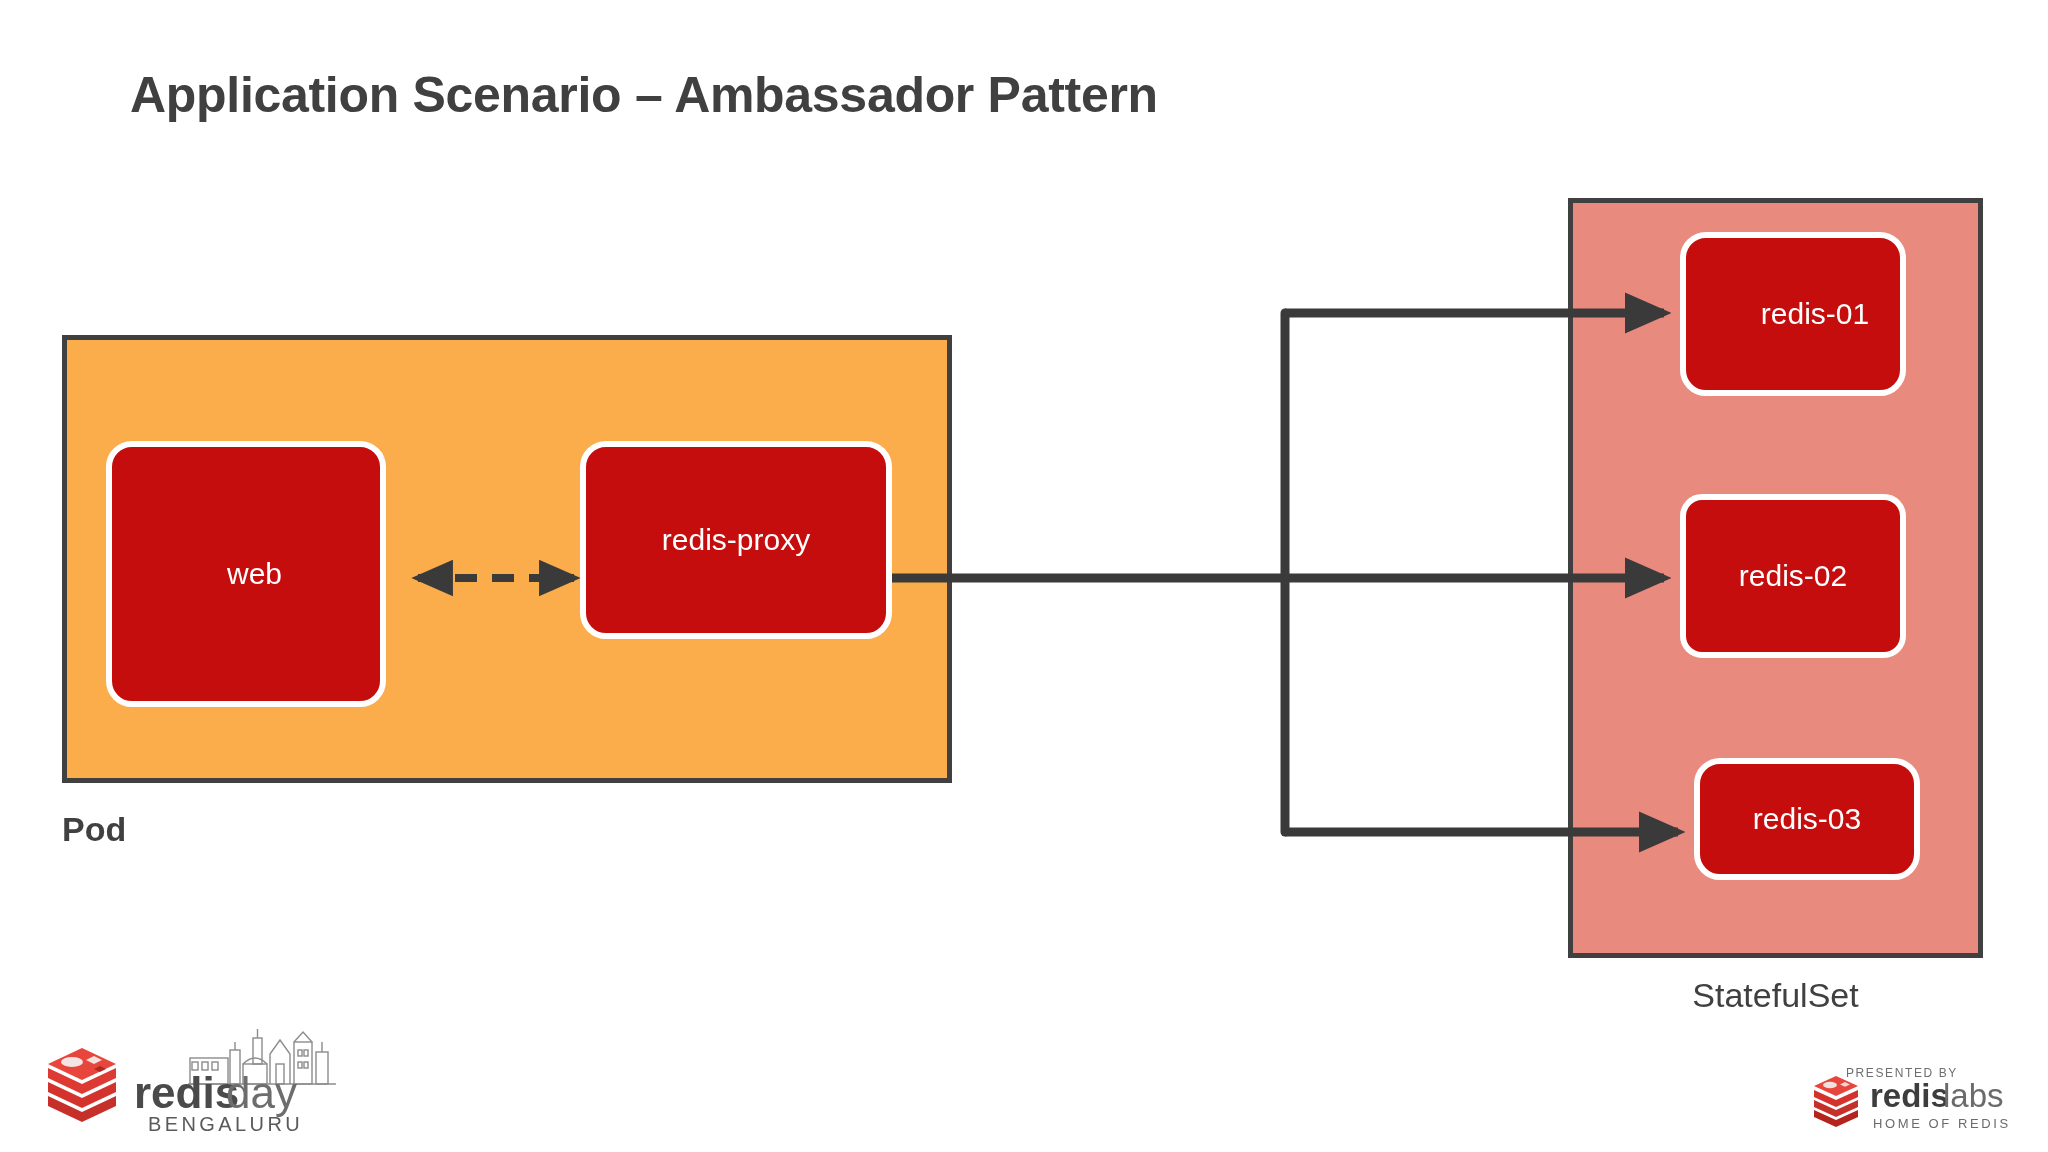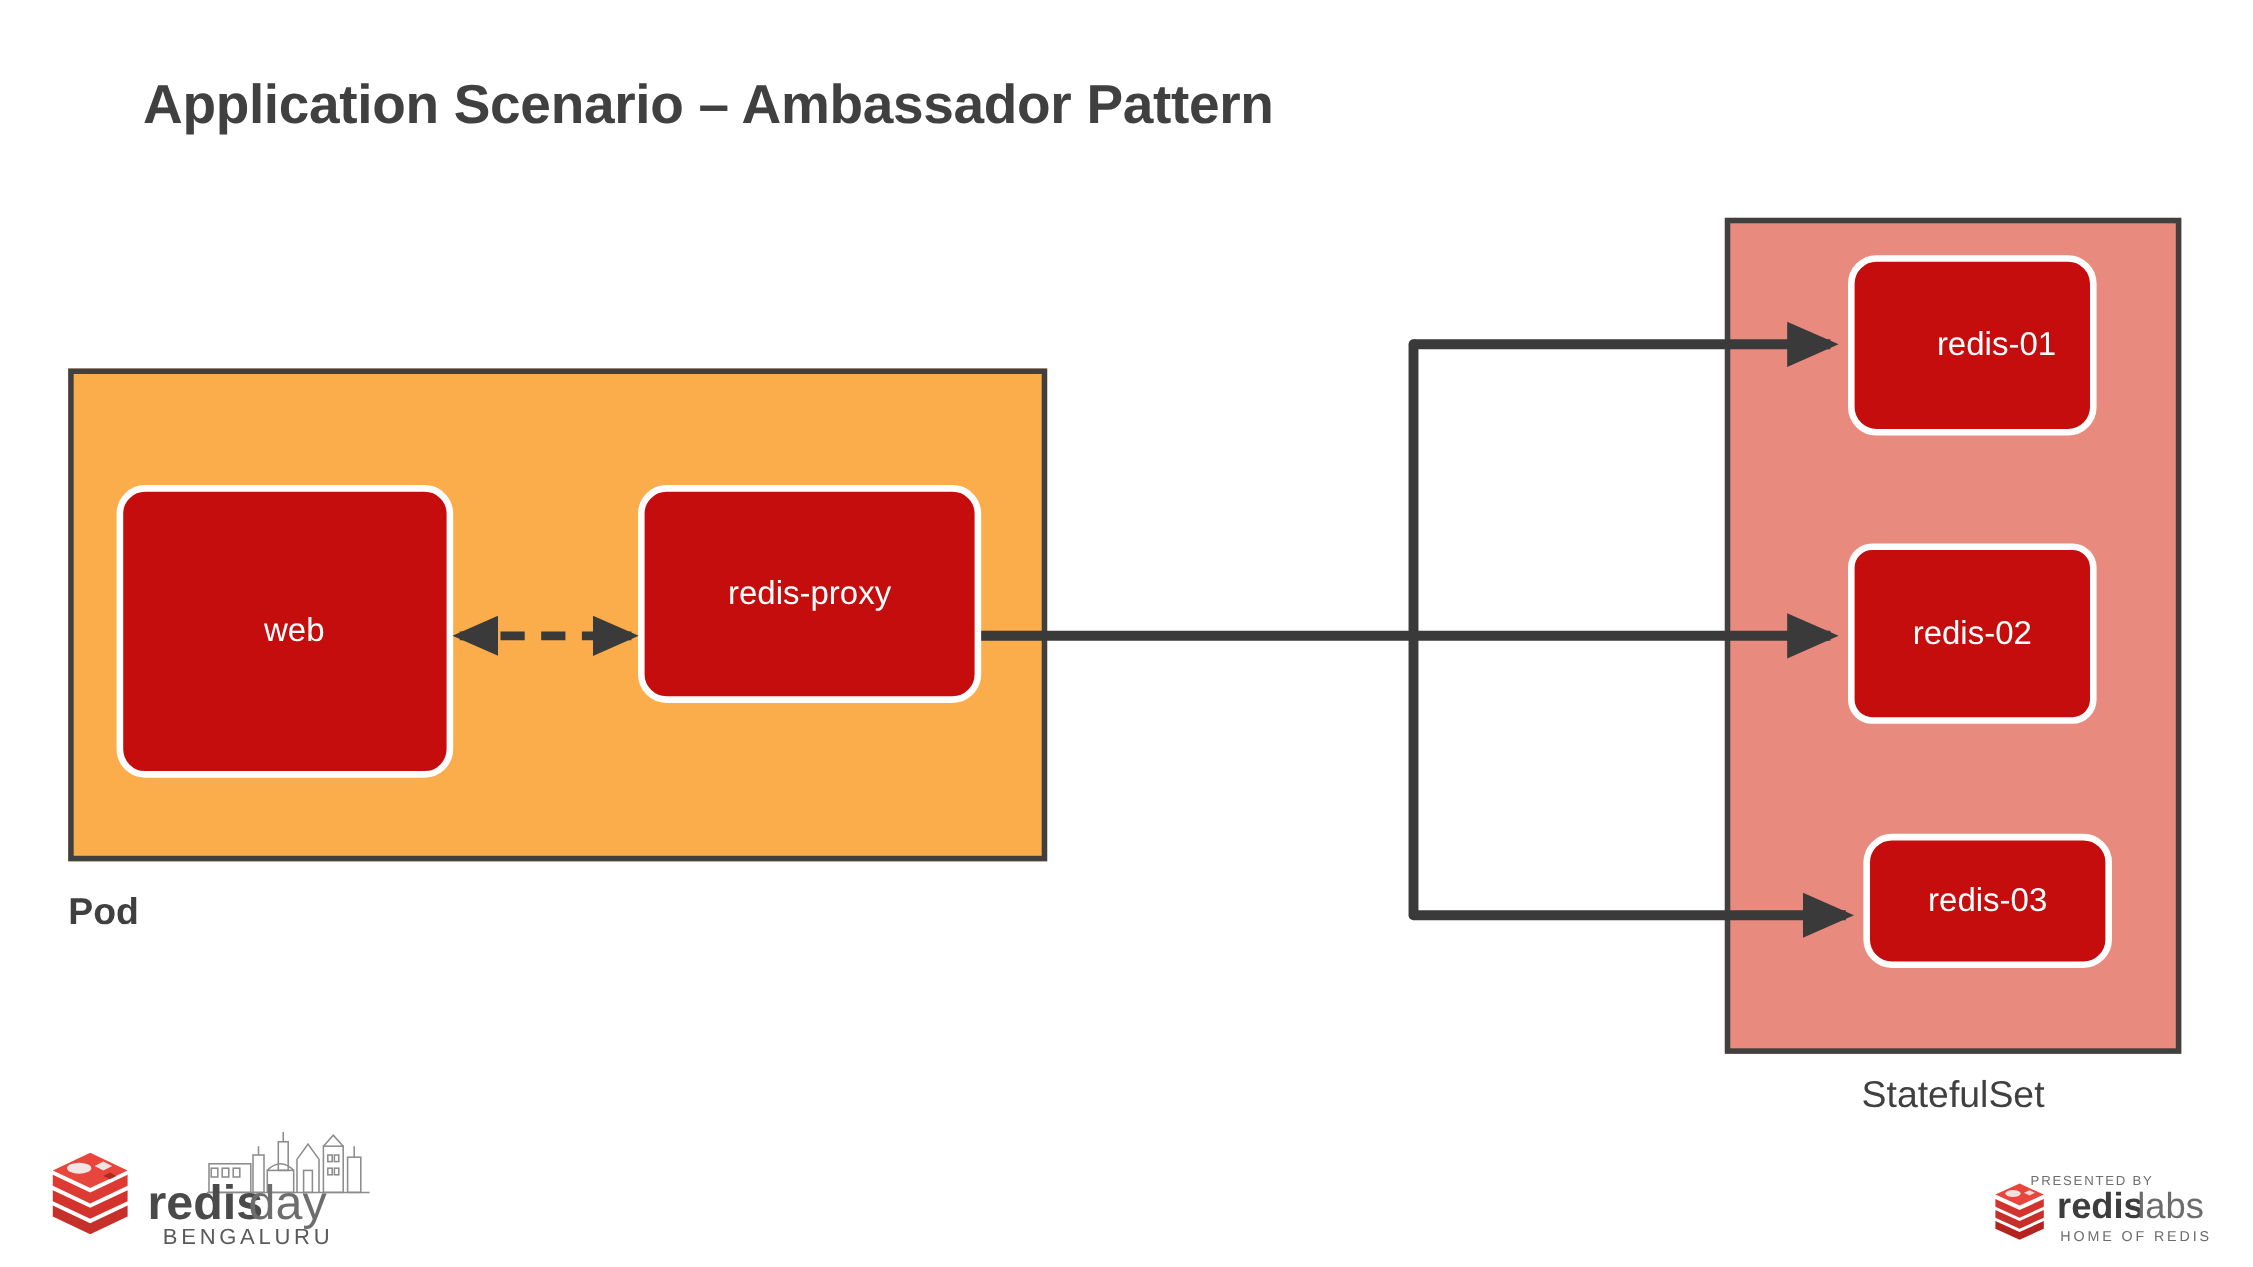--- a/index.html
+++ b/index.html
@@ -57,21 +57,21 @@
     border: 6px solid #FFFFFF;
     border-radius: 26px;
     box-sizing: border-box;
     display: flex;
     align-items: center;
     justify-content: center;
     color: #FFFFFF;
     font-size: 30px;
     font-family: "Liberation Sans", sans-serif;
   }
-  #box-web      { left: 106px;  top: 441px; width: 306px; height: 266px; padding-left: 17px; }
+  #box-web      { left: 106px;  top: 441px; width: 280px; height: 266px; padding-left: 17px; }
   #box-proxy    { left: 580px;  top: 441px; width: 312px; height: 198px; }
 
   #box-redis-01 { left: 1680px; top: 232px; width: 226px; height: 164px; padding-left: 44px; }
   #box-redis-02 { left: 1680px; top: 494px; width: 226px; height: 164px; border-radius: 22px; }
   #box-redis-03 { left: 1694px; top: 758px; width: 226px; height: 122px; }
 
   
   #statefulset-box {
     position: absolute;
     left: 1568px;

